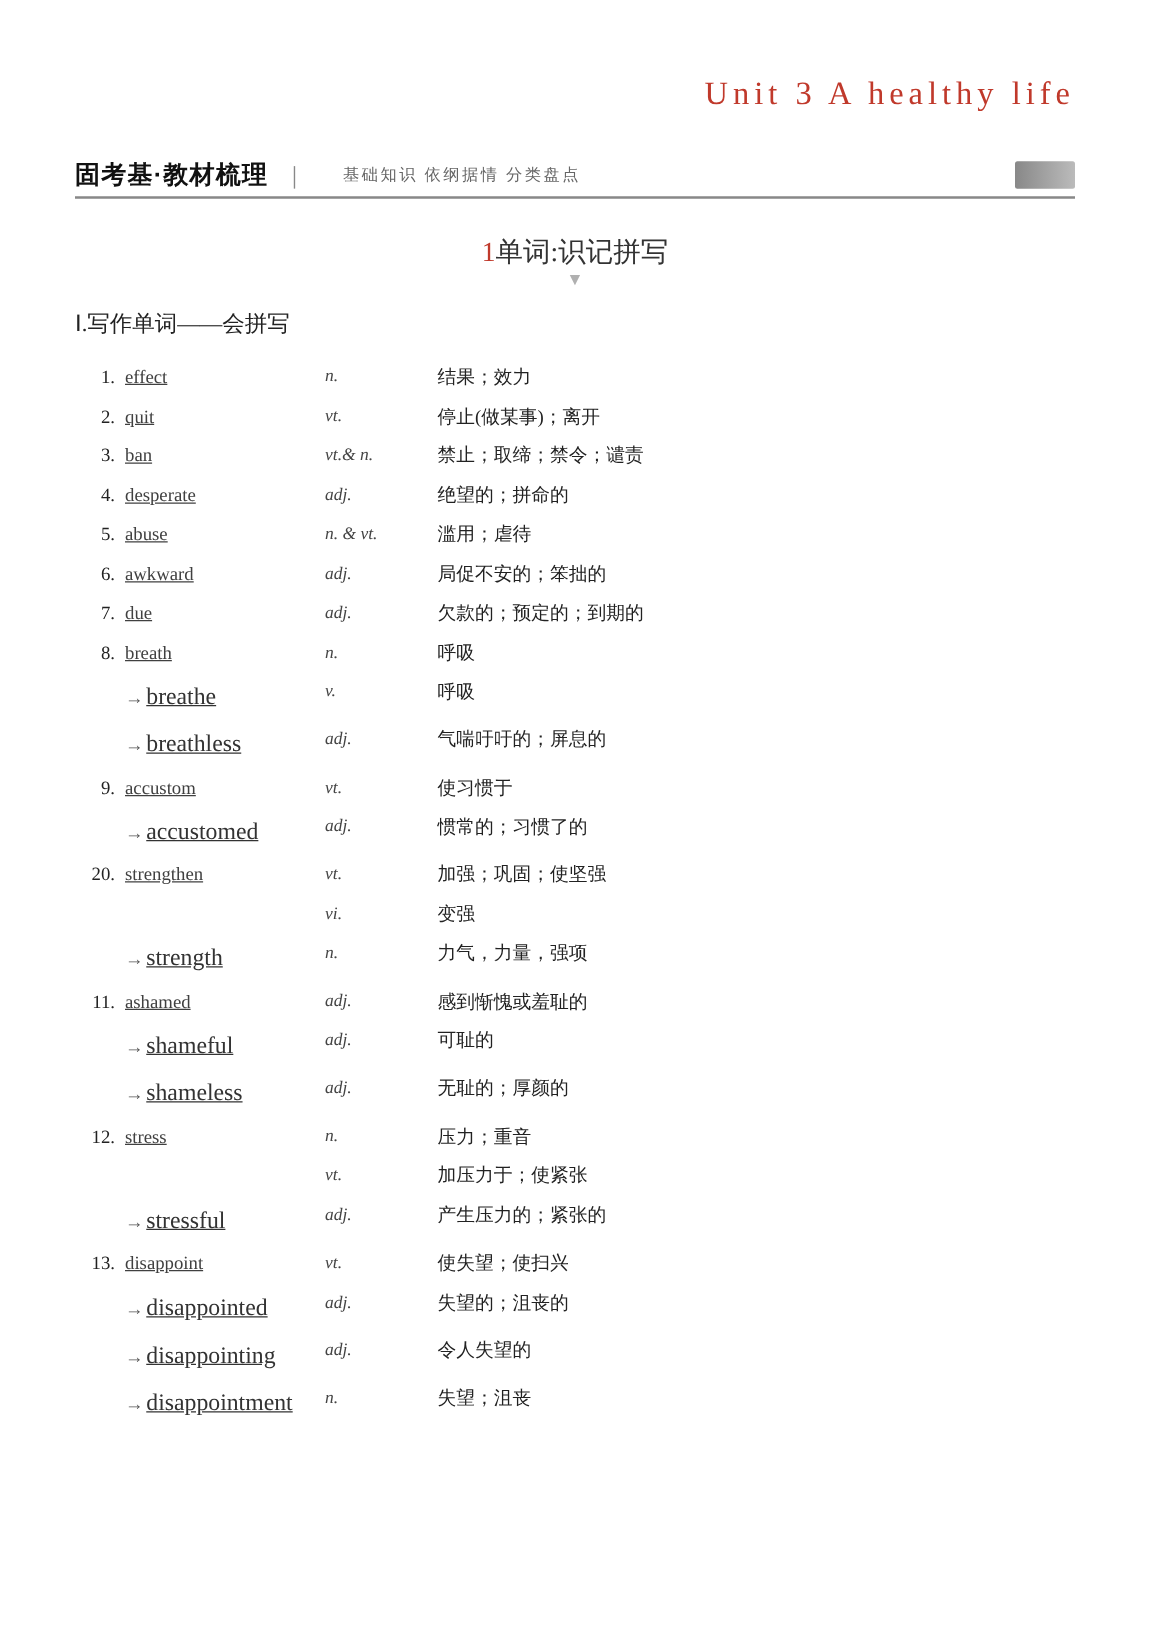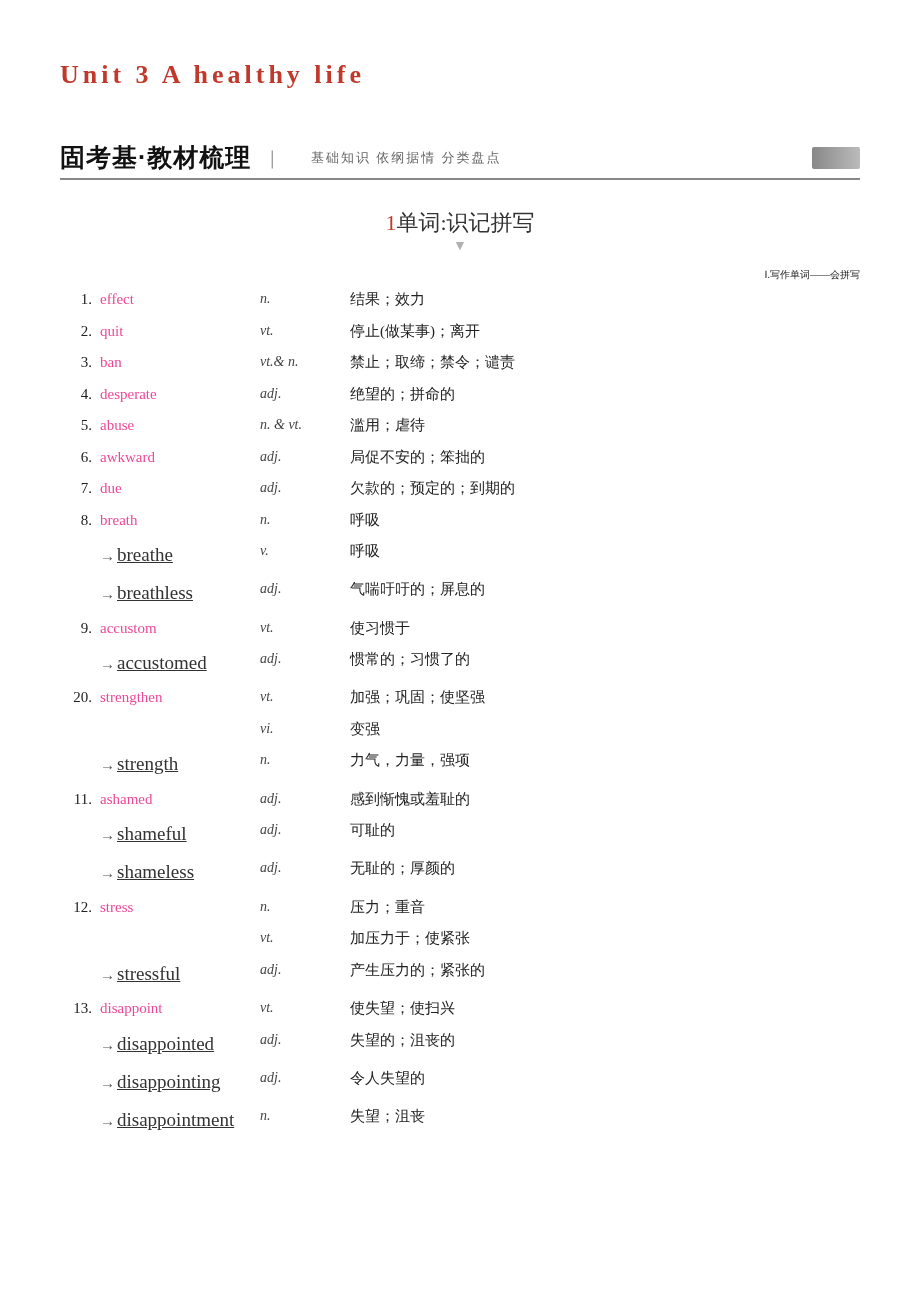--- a/index.html
+++ b/index.html
@@ -6,38 +6,38 @@
     body {
       background: #fff;
       font-family: "SimSun", "宋体", serif;
       font-size: 15px;
       color: #222;
       width: 920px;
       min-height: 1302px;
       padding: 40px 60px 40px 60px;
     }
     .page-title {
-      text-align: left;
+      text-align: right;
       font-size: 26px;
-      font-weight: bold;
+      font-weight: normal;
       color: #c0392b;
       font-family: "KaiTi", "楷体", serif;
       letter-spacing: 4px;
-      margin-bottom: 51px;
+      margin-bottom: 36px;
       margin-top: 20px;
     }
     .section-header {
       display: flex;
       align-items: center;
       border-bottom: 2px solid #888;
       padding-bottom: 4px;
       margin-bottom: 28px;
     }
     .section-header-main {
-      font-size: 25px;
+      font-size: 20px;
       font-weight: bold;
       color: #111;
       font-family: "SimHei", "黑体", sans-serif;
       letter-spacing: 1px;
       margin-right: 6px;
     }
     .section-header-sub {
       font-size: 13px;
       color: #666;
       letter-spacing: 2px;
@@ -60,25 +60,24 @@
       color: #c0392b;
       font-size: 22px;
     }
     .vocab-title-text {
       color: #333;
     }
     .vocab-title-colon {
       color: #333;
     }
     .subsection-label {
-      font-size: 10px;
+      font-size: 18px;
       color: #222;
-      margin-bottom: 2px;
+      margin-bottom: 16px;
       font-family: "SimSun", "宋体", serif;
-      text-align: right;
     }
     .vocab-table {
       width: 100%;
       border-collapse: collapse;
     }
     .vocab-table tr td {
       padding: 3px 4px 3px 4px;
       vertical-align: top;
       line-height: 1.7;
     }
@@ -99,21 +98,22 @@
       color: #444;
       font-family: "Times New Roman", serif;
       font-size: 14px;
       padding-left: 10px;
     }
     .td-meaning {
       color: #222;
       font-size: 15px;
     }
     .word-link {
-      color: #ec4899;
+      text-decoration: underline;
+      color: #404040;
       font-family: "Times New Roman", serif;
       font-size: 15px;
       cursor: pointer;
     }
     .word-derived {
       text-decoration: underline;
       color: #333;
       font-family: "Times New Roman", serif;
       font-size: 19px;
     }

